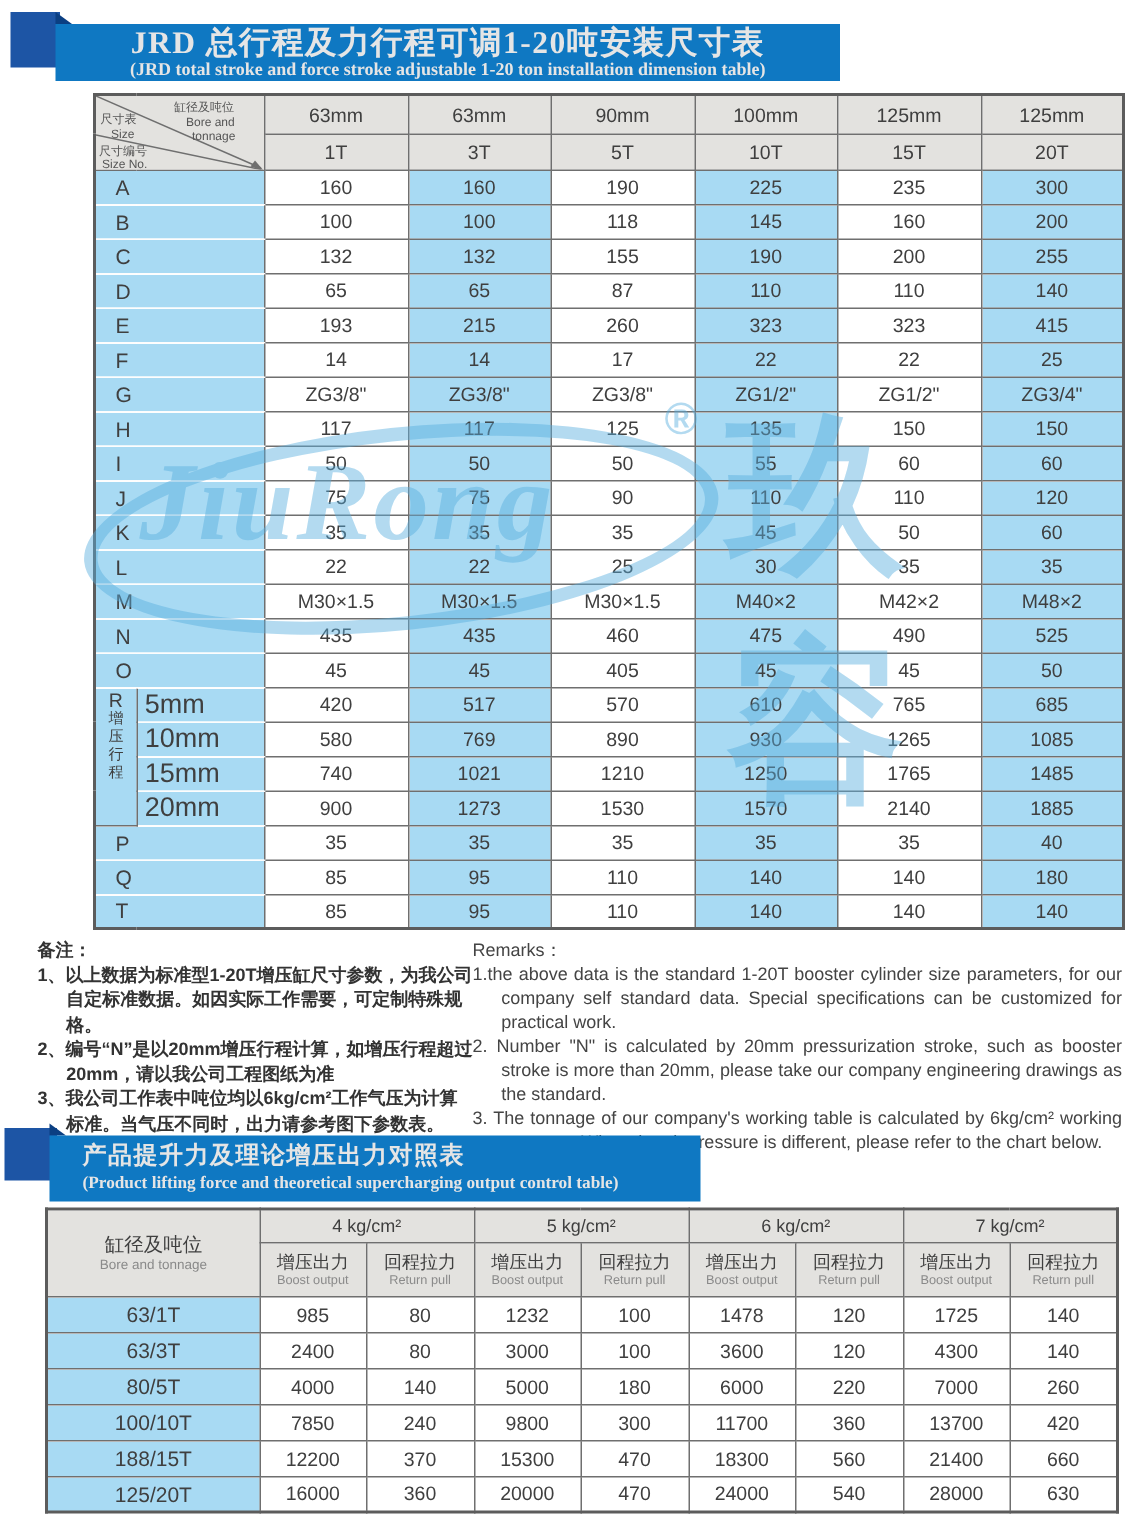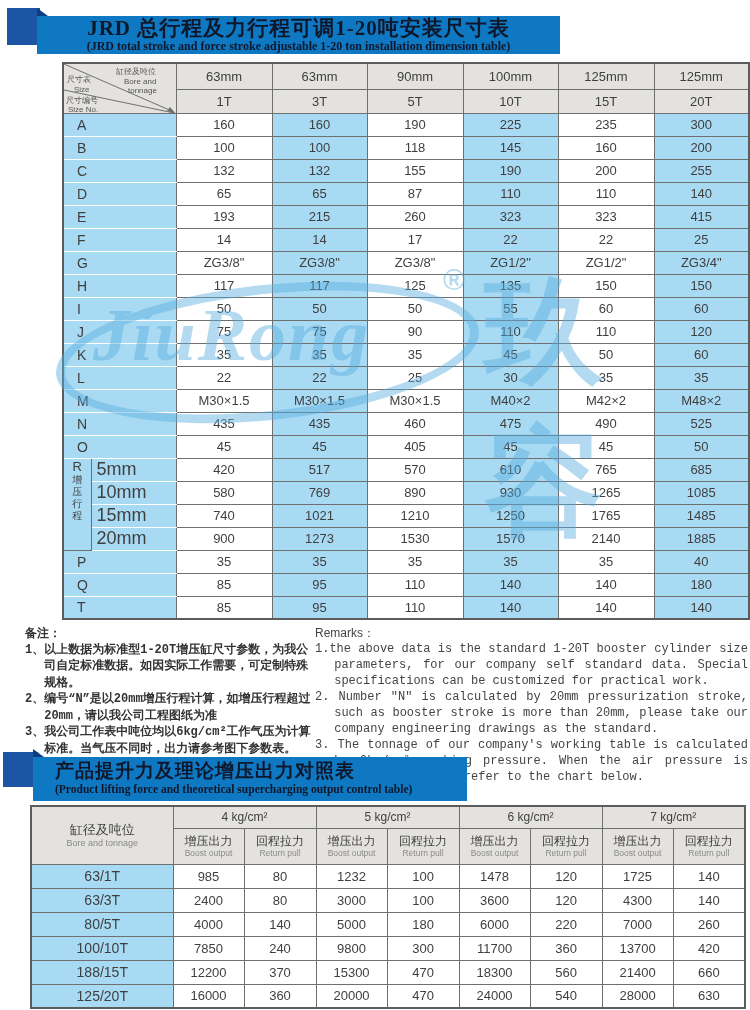--- a/index.html
+++ b/index.html
@@ -3,30 +3,30 @@
 <meta charset="utf-8">
 <style>
   *{margin:0;padding:0;box-sizing:border-box;}
   html,body{width:750px;height:1010px;}
   body{position:relative;background:#ffffff;font-family:"Liberation Sans","DejaVu Sans",sans-serif;overflow:hidden;}
   .abs{position:absolute;}
 
   
   .corner-sq{background:#1d55a5;}
   .fold{width:0;height:0;border-bottom:8px solid #0b3f82;border-right:11px solid transparent;}
-  .banner-bar{background:#0f78c2;color:#0f172a;font-family:"Liberation Serif","DejaVu Serif",serif;font-weight:bold;}
+  .banner-bar{background:#0f78c2;color:#e5e5e5;font-family:"Liberation Serif","DejaVu Serif",serif;font-weight:bold;}
   #banner1-sq{left:7px;top:8px;width:33px;height:37px;}
   #banner1-fold{left:37px;top:8px;}
   #banner1-bar{left:37px;top:16px;width:523px;height:38px;text-align:center;padding-top:1px;}
   #banner1-bar .t-zh{font-size:21px;line-height:23px;letter-spacing:1px;}
   #banner1-bar .t-en{font-size:12px;line-height:13px;}
   #banner2-sq{left:3px;top:752px;width:35px;height:35px;}
   #banner2-fold{left:33px;top:749px;}
   #banner2-bar{left:33px;top:757px;width:434px;height:44px;padding:2px 0 0 22px;}
-  #banner2-bar .t-zh{font-size:19px;line-height:23px;letter-spacing:1px;}
+  #banner2-bar .t-zh{font-size:16px;line-height:23px;letter-spacing:1px;}
   #banner2-bar .t-en{font-size:11.5px;line-height:14px;}
 
   
   table{border-collapse:collapse;table-layout:fixed;}
   td{border:1px solid #6f6f6f;font-size:13px;color:#3f3f3f;text-align:center;overflow:hidden;white-space:nowrap;}
   .hdr{background:#e3e2df;margin-top:23px;}
   .blue{background:#a8daf3;}
 
   
   #t1{left:62px;top:62px;width:686px;border:2px solid #5c5c5c;}
@@ -51,21 +51,21 @@
   #t2 .zh{font-size:12px;line-height:14px;display:block;}
   #t2 .en{font-size:8.5px;line-height:10px;color:#8a8a8a;display:block;}
   #t2 .corner .zh{font-size:13px;line-height:16px;}
   #t2 .corner .en{font-size:9px;}
   #t2 td.lbl2{font-size:14px;}
 
   
   .remarks{color:#333;}
   #rem-zh{left:25px;top:625px;width:292px;font-size:12px;line-height:16.5px;font-weight:bold;}
   #rem-en{left:315px;top:625px;width:433px;font-size:12px;line-height:16px;color:#444;text-align:justify;}
-  .rem-item{padding-left:1.6em;text-indent:-1.6em;font-family:Liberation Mono, monospace;}
+  .rem-item{padding-left:1.6em;text-indent:-1.6em;}
 
   
   #watermark{left:55px;top:255px;width:660px;height:185px;opacity:.45;color:#58aede;pointer-events:none;z-index:6;}
   .wm-ellipse{position:absolute;left:0;top:30px;width:425px;height:135px;border:9px solid currentColor;border-radius:50%;transform:rotate(-6deg);}
   .wm-script{position:absolute;left:38px;top:38px;font-family:"Liberation Serif","DejaVu Serif",serif;font-style:italic;font-weight:bold;font-size:74px;letter-spacing:2px;}
   .wm-reg{position:absolute;left:388px;top:8px;font-size:30px;font-weight:bold;}
   .wm-cjk{position:absolute;left:430px;top:2px;font-size:118px;font-weight:bold;letter-spacing:12px;line-height:150px;}
 </style>
 </head>
 <body>

